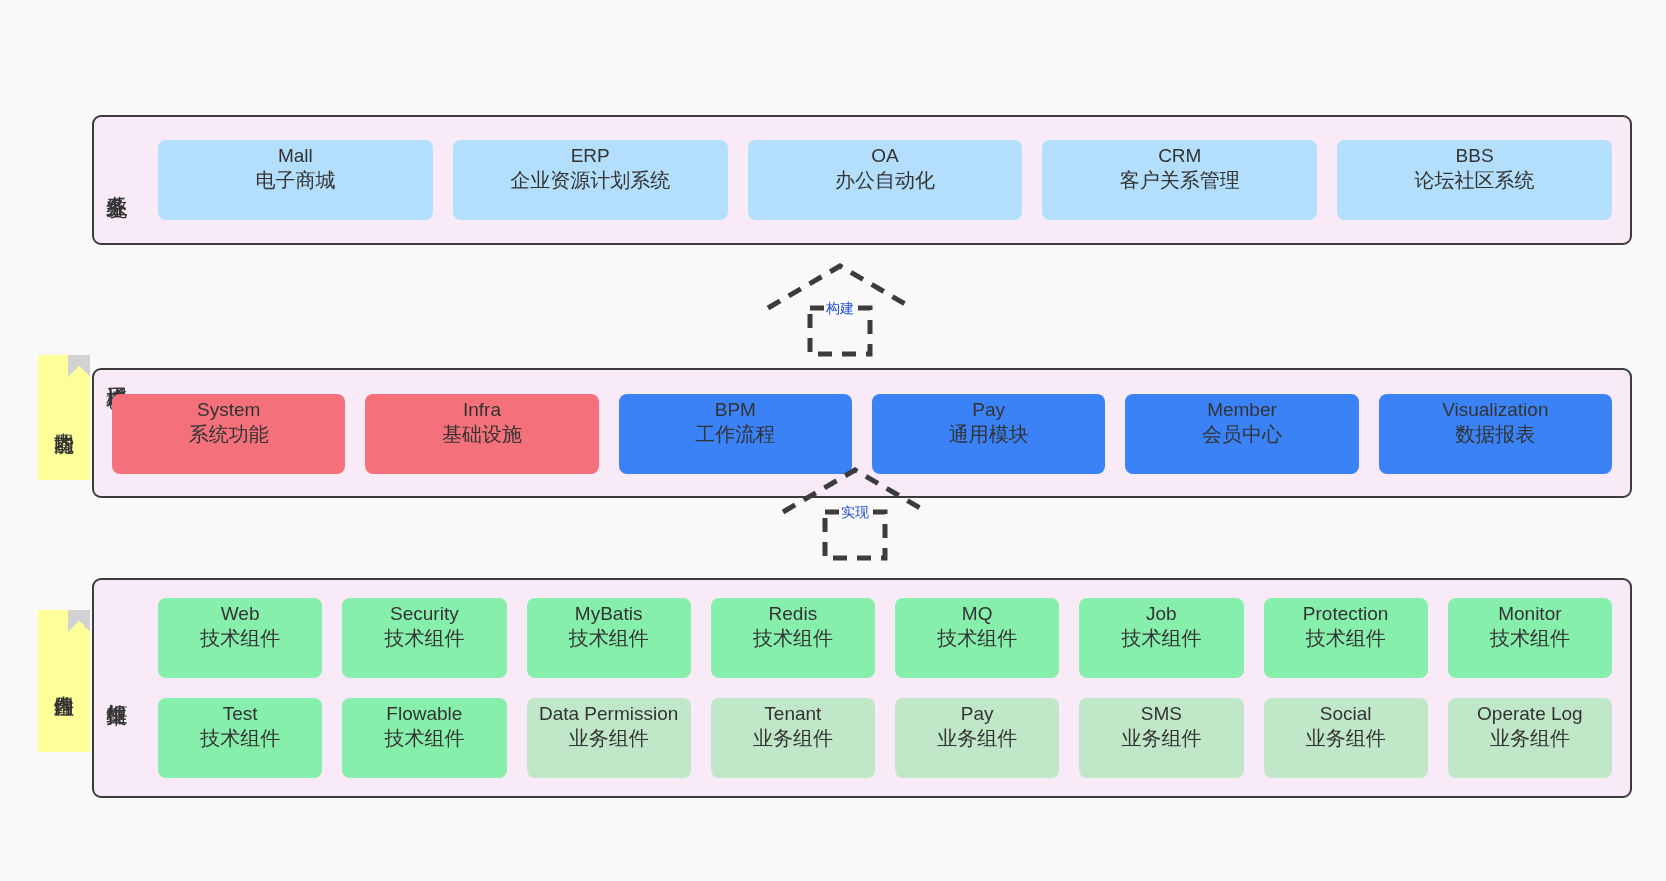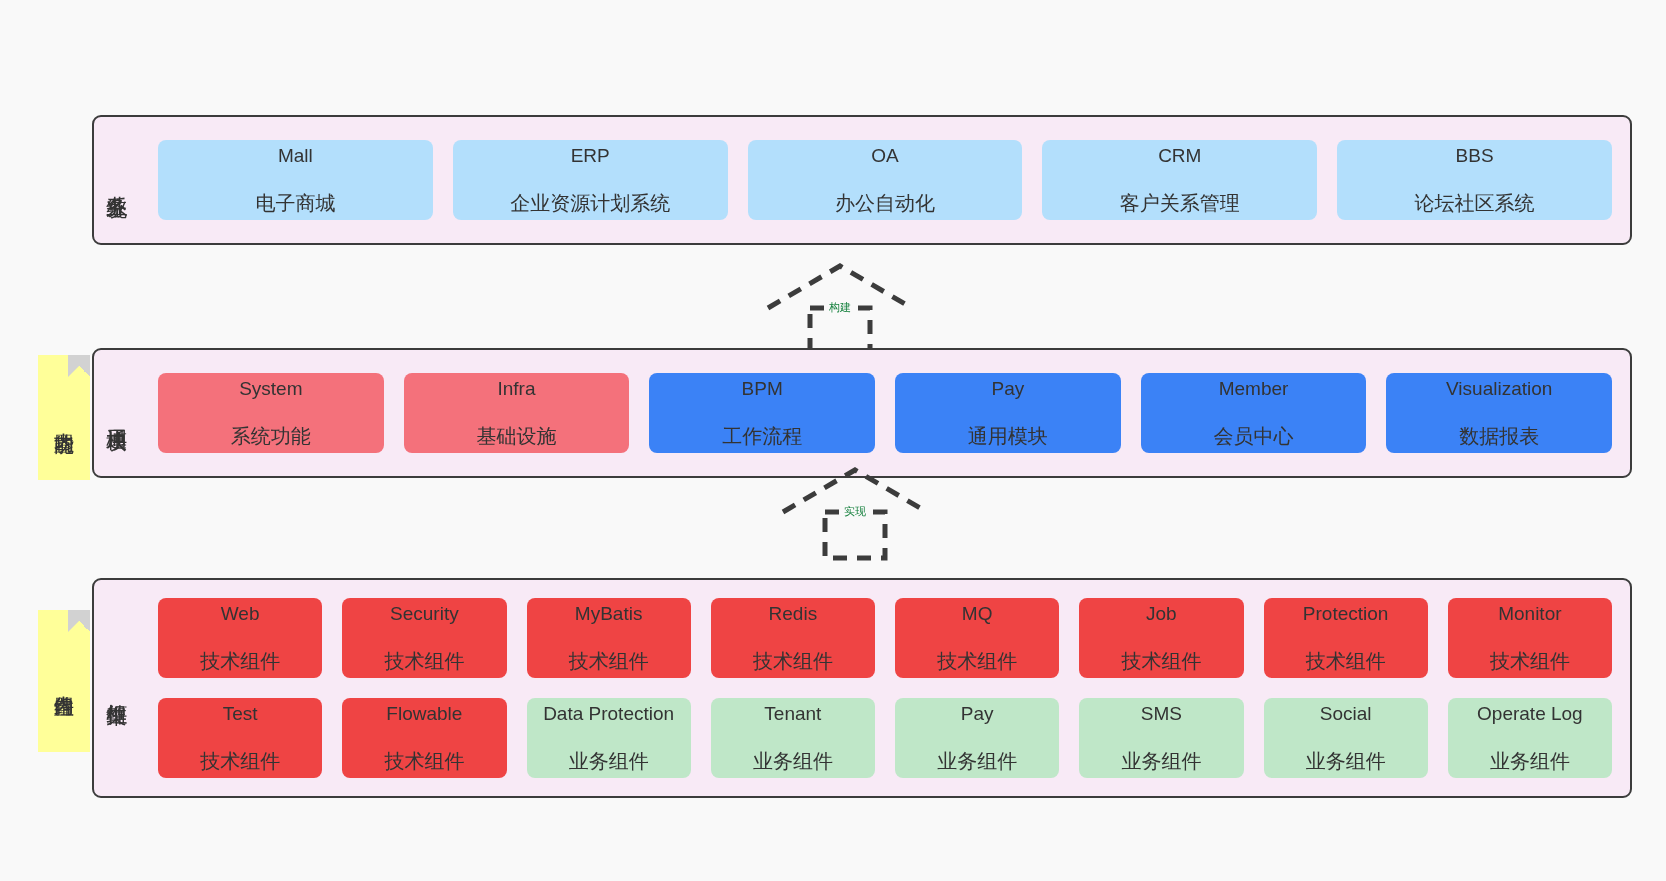--- a/index.html
+++ b/index.html
@@ -59,33 +59,33 @@
     align-items: stretch;
   }
 
   
   .card {
     flex: 1 1 0;
     border-radius: 8px;
     display: flex;
     flex-direction: column;
     align-items: center;
-    justify-content: space-between;
+    justify-content: flex-start;
     text-align: center;
     line-height: 1.24;
     padding: 4px 6px;
     color: #333333;
   }
   .card .en { font-size: 19px; }
   .card .cn { font-size: 20px; }
 
   .card.blue       { background: #b3dffc; }
   .card.red        { background: #f4717b; }
   .card.pink       { background: #3b82f6; }
-  .card.green      { background: #ef4444; }
+  .card.green      { background: #86efac; }
   .card.lightgreen { background: #bfe7c8; }
 
   
   #layer-business .card { height: 80px; }
   #layer-common   .card { height: 80px; }
   #layer-frame    .card { height: 80px; }
 
   
   .sticky {
     position: absolute;
@@ -127,22 +127,22 @@
     position: absolute;
     width: 160px;
     height: 96px;
   }
   .arrow svg { display: block; width: 100%; height: 100%; overflow: visible; }
   .arrow-label {
     position: absolute;
     left: 50%;
     transform: translateX(-50%);
     top: 38px;
-    font-size: 11px;
-    color: #15803d;
+    font-size: 14px;
+    color: #1d4ed8;
     background: #f9f9f9;
     padding: 0 2px;
     white-space: nowrap;
     user-select: none;
   }
 </style>
 </head>
 <body>
 
 <div id="stage">
@@ -181,21 +181,21 @@
       <path d="M 50 46 L 110 46 L 110 92 L 50 92 Z" fill="none" stroke="#3c3c3c" stroke-width="5" stroke-dasharray="14,10" stroke-linecap="butt"></path>
     </svg>
     <span class="arrow-label">构建</span>
   </div>
 
   <div class="sticky" id="sticky-common" style="left:38px; top:355px; height:125px;">
     <span class="sticky-fold"></span>
     <span>内置功能</span>
   </div>
 
-  <div class="layer" id="layer-common" style="left:92px; top:348px; width:1540px; height:130px;">
+  <div class="layer" id="layer-common" style="left:92px; top:368px; width:1540px; height:130px;flex-direction:column;">
     <div class="layer-caption">通用模块</div>
     <div class="layer-body">
       <div class="cell-row">
         <div class="card red">
           <span class="en">System</span>
           <span class="cn">系统功能</span>
         </div>
         <div class="card red">
           <span class="en">Infra</span>
           <span class="cn">基础设施</span>
@@ -275,21 +275,21 @@
       <div class="cell-row">
         <div class="card green">
           <span class="en">Test</span>
           <span class="cn">技术组件</span>
         </div>
         <div class="card green">
           <span class="en">Flowable</span>
           <span class="cn">技术组件</span>
         </div>
         <div class="card lightgreen">
-          <span class="en">Data Protection</span>
+          <span class="en">Data Permission</span>
           <span class="cn">业务组件</span>
         </div>
         <div class="card lightgreen">
           <span class="en">Tenant</span>
           <span class="cn">业务组件</span>
         </div>
         <div class="card lightgreen">
           <span class="en">Pay</span>
           <span class="cn">业务组件</span>
         </div>

